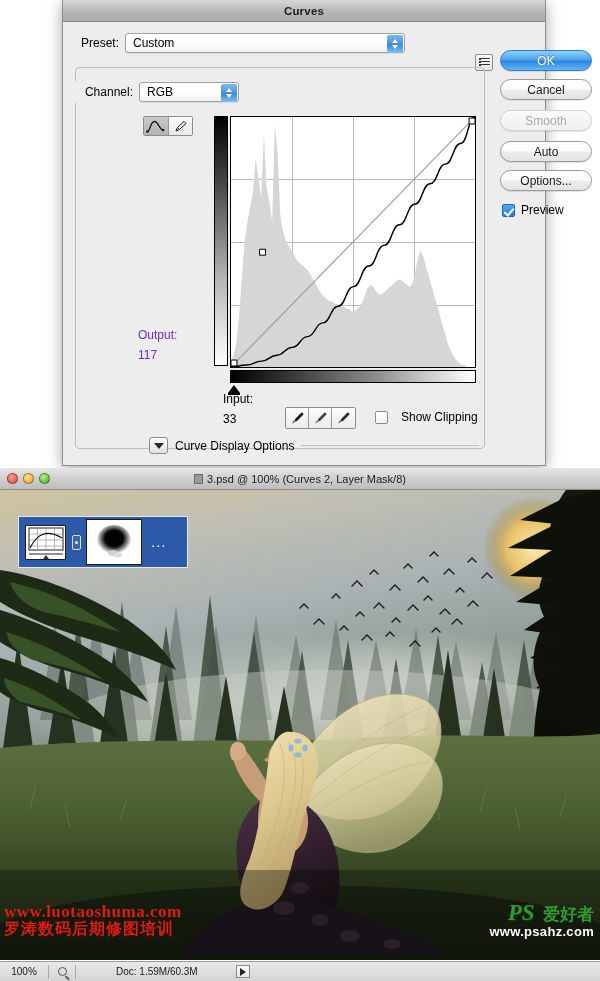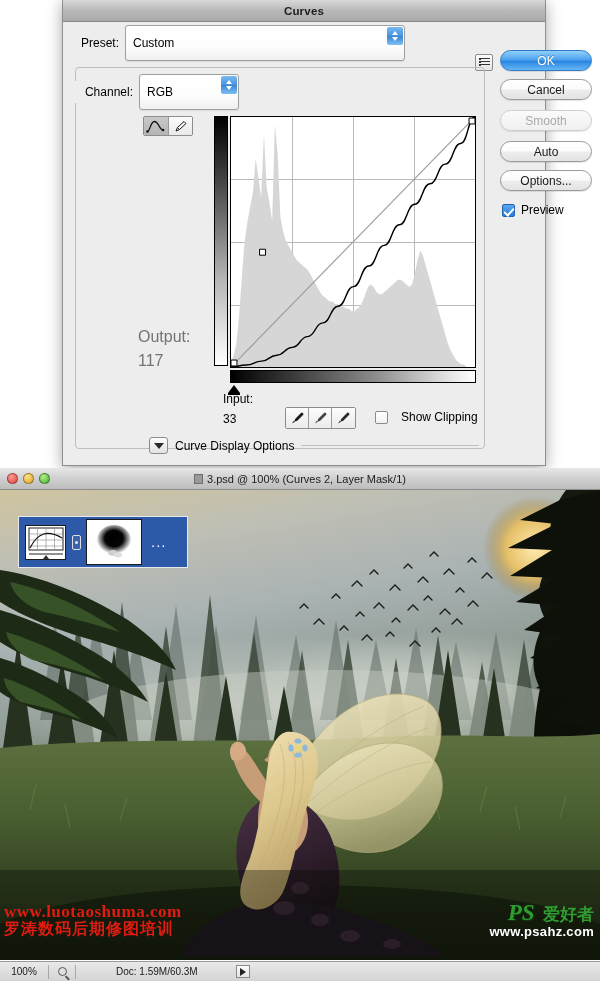--- a/index.html
+++ b/index.html
@@ -30,21 +30,21 @@
   .dlg-body { position: relative; width: 100%; height: 443px; }
 
   
   .preset-row {
     position: absolute; left: 0px; top: 10px; width: 370px; height: 22px;
     display: flex; align-items: center;
   }
   .lbl { font-size: 12px; color: #000; }
   .lbl-preset { width: 56px; text-align: right; margin-right: 6px; }
   .combo {
-    position: relative; height: 36px; border: 1px solid #a0a0a0; border-radius: 3px;
+    position: relative; height: 20px; border: 1px solid #a0a0a0; border-radius: 3px;
     background: linear-gradient(to bottom,#ffffff 0%, #fdfdfd 60%, #f0f0f0 100%);
     display: flex; align-items: center;
     box-shadow: 0 1px 1px rgba(0,0,0,0.08);
   }
   .combo-preset { width: 280px; }
   .combo-text { font-size: 12px; color: #000; padding-left: 7px; }
   .stepper {
     position: absolute; right: 1px; top: 1px; width: 16px; height: 18px;
     background: linear-gradient(to bottom,#7bb9ef 0%, #4a95e0 48%, #3b86d6 52%, #7cc0f3 100%);
     border-radius: 2px; display: flex; flex-direction: column;
@@ -117,21 +117,21 @@
     border-bottom: 8px solid #000;
   }
   .bp-marker::after { content:""; position:absolute; left:-6px; top:8px; width:12px; height:2px; background:#000; }
   .wp-marker {
     position: absolute; left: 255px; top: 269px;
     width: 0; height: 0; border-left: 6px solid transparent; border-right: 6px solid transparent;
     border-bottom: 8px solid transparent;
   }
 
   
-  .io-out { position: absolute; left: 75px; top: 306px; font-size: 16px; color: #737373; }
+  .io-out { position: absolute; left: 75px; top: 306px; font-size: 12px; color: #6d28d9; }
   .io-out .v { margin-top: 6px; }
   .io-in  { position: absolute; left: 160px; top: 370px; font-size: 12px; color: #000; }
   .io-in .v { margin-top: 6px; }
 
   
   .droppers { position: absolute; left: 222px; top: 385px; display: flex; border: 1px solid #8d8d8d; border-radius: 2px; overflow: hidden; }
   .dropper { width: 23px; height: 20px; background: linear-gradient(to bottom,#fcfcfc,#ebebeb); display:flex; align-items:center; justify-content:center; border-right: 1px solid #9a9a9a; }
   .dropper:last-child { border-right: none; }
 
   .showclip { position: absolute; left: 312px; top: 388px; display: flex; align-items: center; gap: 13px; }
@@ -397,21 +397,21 @@
   <div class="docwin">
 
     <div class="doc-titlebar">
       <div class="lights">
         <span class="light l-red"></span>
         <span class="light l-yel"></span>
         <span class="light l-grn"></span>
       </div>
       <span class="doc-title">
         <span class="doc-title-icon"></span>
-        <span>3.psd @ 100% (Curves 2, Layer Mask/1)</span>
+        <span>3.psd @ 100% (Curves 2, Layer Mask/8)</span>
       </span>
     </div>
 
     <div class="canvas">
       <svg width="600" height="470" viewBox="0 0 600 470">
         <defs>
           <linearGradient id="sky" x1="0" y1="0" x2="0.35" y2="1">
             <stop offset="0%" stop-color="#cfc49f"></stop>
             <stop offset="22%" stop-color="#bfbfb4"></stop>
             <stop offset="48%" stop-color="#a9b2b3"></stop>

